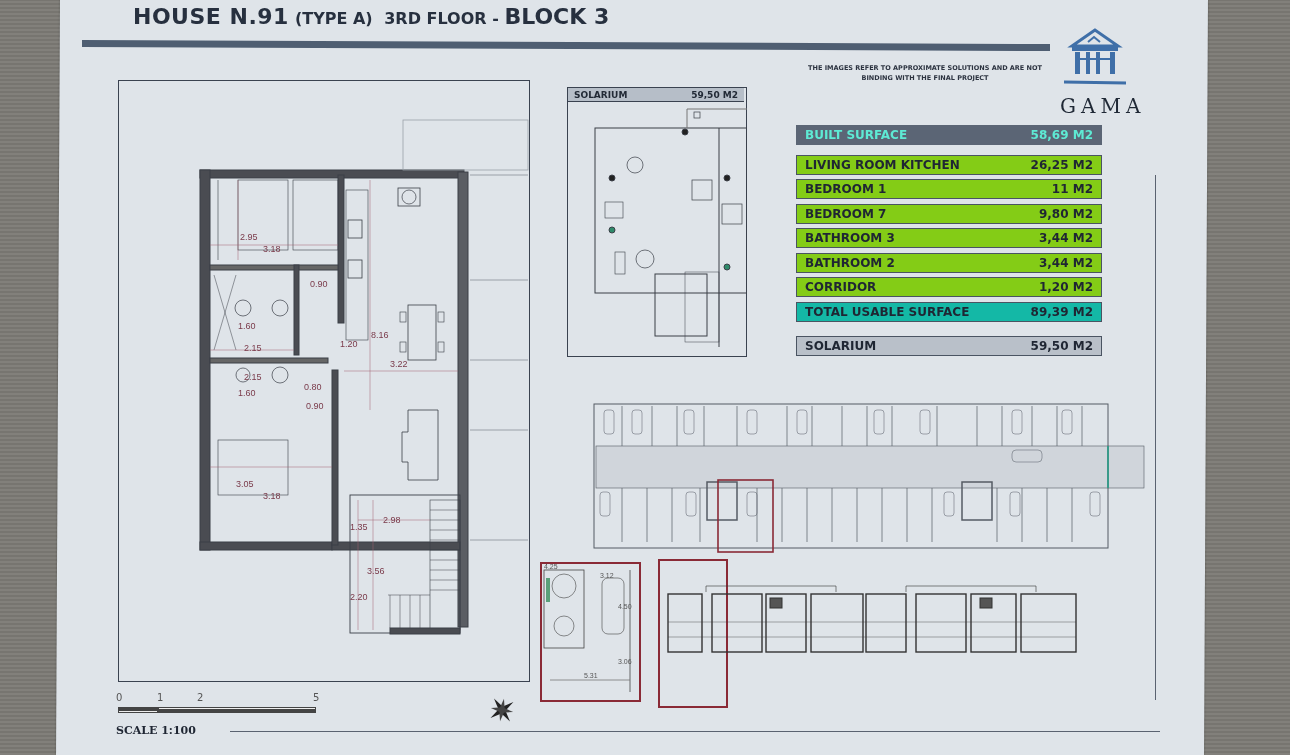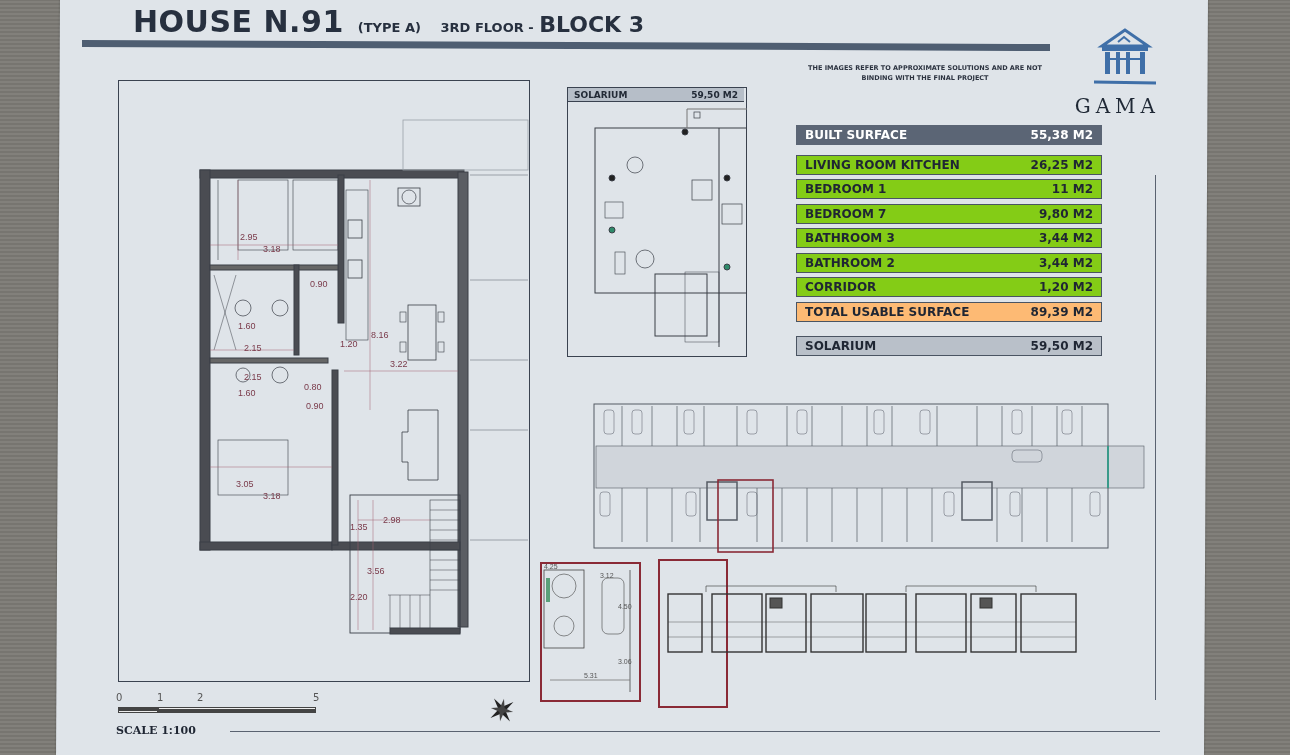--- a/index.html
+++ b/index.html
@@ -6,34 +6,34 @@
   body{width:1290px;height:755px;overflow:hidden;position:relative;
     background:#7d7b76;
     background-image:repeating-linear-gradient(0deg,rgba(255,255,255,0.04) 0 2px,rgba(0,0,0,0.05) 2px 4px);
     font-family:"DejaVu Sans",sans-serif;}
   .paper{position:absolute;left:58px;top:0;width:1148px;height:755px;
     background:#dfe4e9;
     transform:skewX(-0.3deg);
     box-shadow:0 0 2px rgba(0,0,0,0.4);}
   .abs{position:absolute;}
   .title{left:133px;top:4px;color:#27303f;font-weight:bold;white-space:nowrap;}
-  .title .big{font-size:30px;letter-spacing:0.5px;}
-  .title .small{font-size:13px;margin-left:14px;}
+  .title .big{font-size:22px;letter-spacing:0.5px;}
+  .title .small{font-size:16px;margin-left:6px;}
   .title .mid{font-size:22px;text-align:center;}
   .title-rule{left:82px;top:42px;width:968px;height:7px;background:#4f5e72;transform:rotate(0.25deg);}
   .disclaimer{left:800px;top:63px;width:250px;text-align:center;font-size:6.5px;font-weight:bold;color:#2c3340;line-height:10px;}
-  .logo{left:1060px;top:28px;width:100px;text-align:right;}
+  .logo{left:1060px;top:28px;width:100px;text-align:left;}
   .logo-text{font-family:"DejaVu Serif",serif;font-size:20px;letter-spacing:5px;color:#1f2835;margin-top:2px;}
   .plan-frame{left:118px;top:80px;width:410px;height:600px;border:1.5px solid #3a4250;}
   .sol-frame{left:567px;top:87px;width:178px;height:268px;border:1.5px solid #3a4250;}
   .sol-head{left:568px;top:88px;width:176px;height:14px;background:#b6bec8;border-bottom:1px solid #3a4250;font-size:9px;font-weight:bold;color:#222a36;display:flex;justify-content:space-between;align-items:center;padding:0 6px;box-sizing:border-box;}
   .table{left:796px;top:125px;width:306px;}
   .row{height:20px;margin-bottom:4.5px;border:1.5px solid #4a5462;box-sizing:border-box;display:flex;justify-content:space-between;align-items:center;padding:0 8px;font-size:12px;font-weight:bold;color:#1f2633;background:#84cc16;}
-  .row.hdr{background:#5b6575;color:#ffffff;border-color:#5b6575;}
-  .row.total{background:#fdba74;}
+  .row.hdr{background:#5b6575;color:#5eead4;border-color:#5b6575;}
+  .row.total{background:#14b8a6;}
   .row.sol{background:#b9c0c9;margin-top:14px;}
   .rline{left:1155px;top:175px;width:1px;height:525px;background:#5a6270;}
   .scale-bar{left:118px;top:707px;width:198px;height:8px;}
   .scale-lbl{top:692px;font-size:10px;color:#555;}
   .scale-text{left:116px;top:724px;font-family:"DejaVu Serif",serif;font-weight:bold;font-size:11px;color:#1f2633;}
   .scale-rule{left:230px;top:731px;width:930px;height:1px;background:#5a6270;}
   .redbox{border:2px solid #8a2a36;}
   .dim{font-size:9px;color:#7a3a4a;font-family:"Liberation Sans",sans-serif;}
 </style>
 </head>
@@ -195,21 +195,21 @@
     <circle cx="45" cy="128" r="3" fill="#2e8a6a"></circle>
     <circle cx="160" cy="165" r="3" fill="#2e8a6a"></circle>
     <rect x="127" y="10" width="6" height="6" stroke-width="0.7"></rect>
     <rect x="118" y="170" width="34" height="70" stroke-width="0.5"></rect>
   </g>
 </svg>
 
 <div class="abs table">
   <div class="row hdr">
     <span>BUILT SURFACE</span>
-    <span>55,38 M2</span>
+    <span>58,69 M2</span>
   </div>
   <div style="height:5px"></div>
   <div class="row">
       <span>LIVING ROOM KITCHEN</span>
       <span>26,25 M2</span>
     </div>
   <div class="row">
       <span>BEDROOM 1</span>
       <span>11 M2</span>
     </div>

